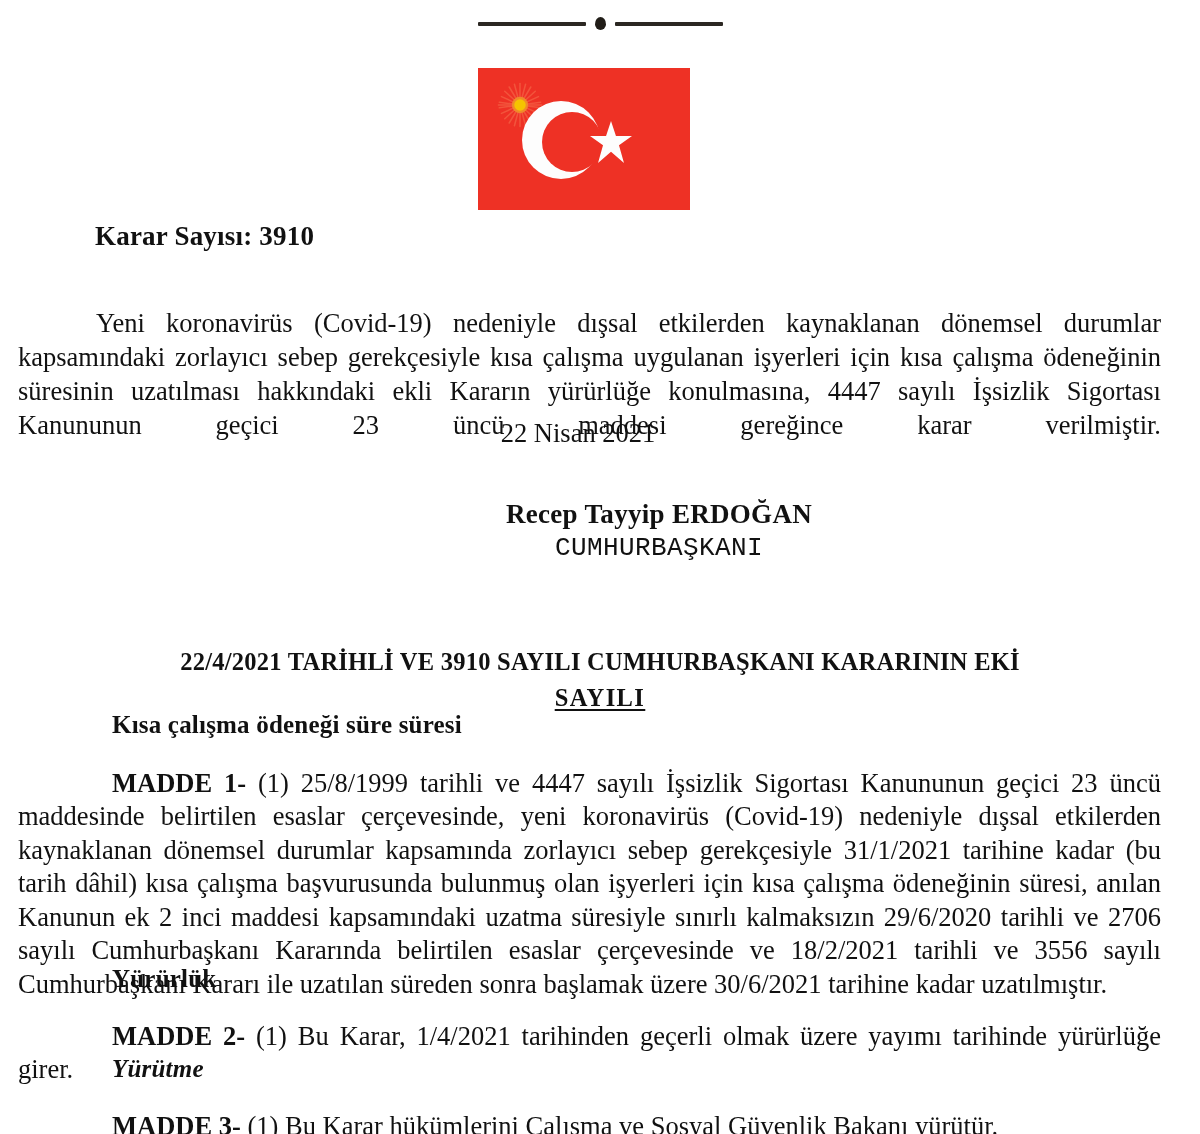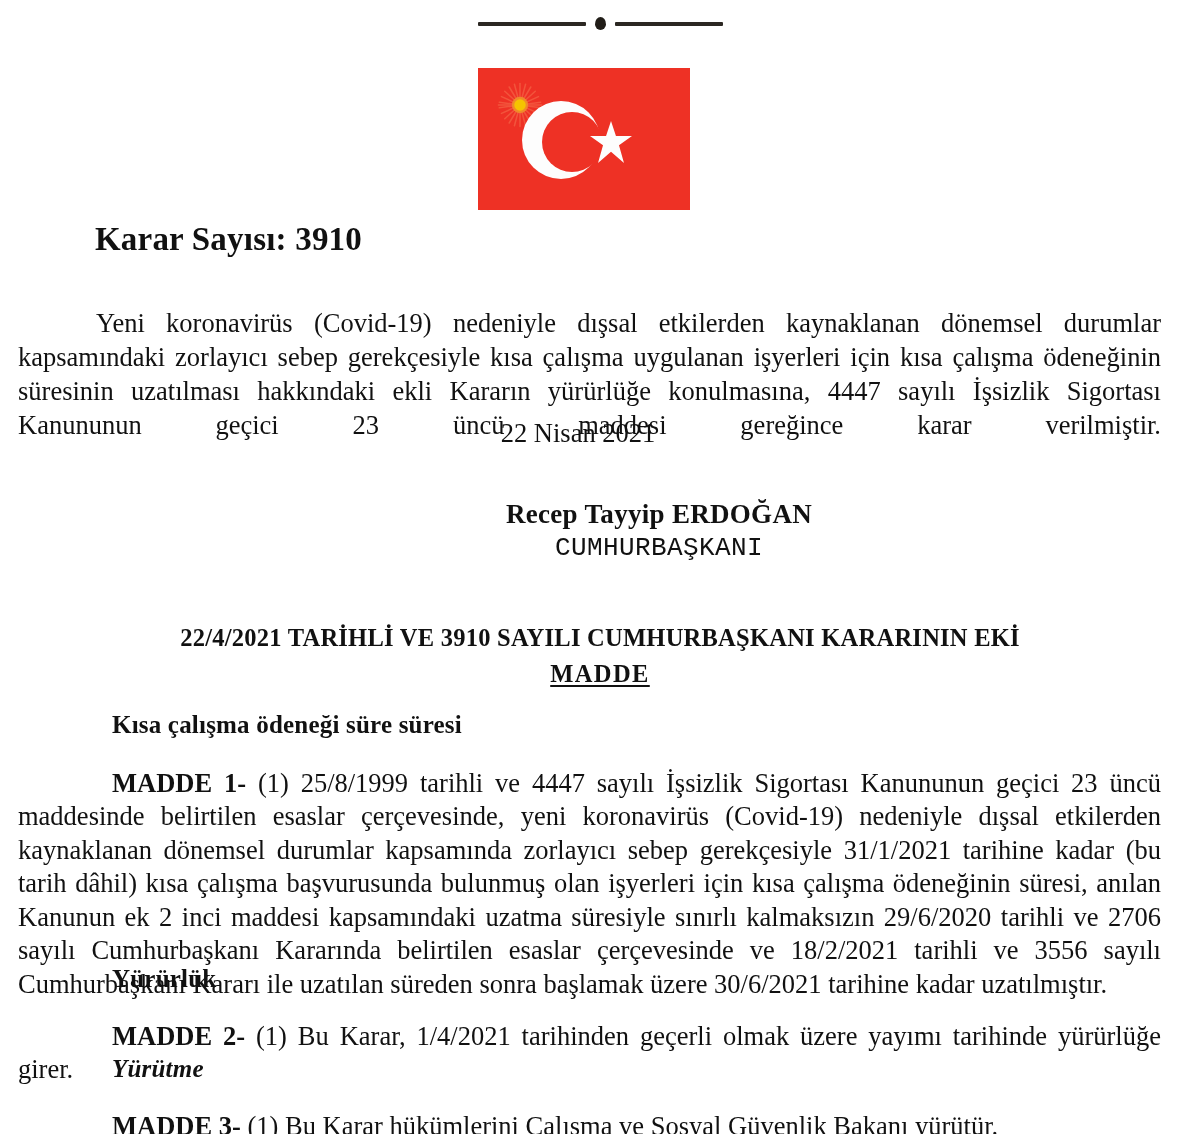--- a/index.html
+++ b/index.html
@@ -85,21 +85,21 @@
     top: 13px;
     width: 48px;
     height: 48px;
   }
 
   
   .karar-sayisi {
     position: absolute;
     left: 95px;
     top: 221px;
-    font-size: 33px;
+    font-size: 27px;
     font-weight: bold;
     letter-spacing: 0.2px;
     white-space: nowrap;
   }
 
   .intro {
     position: absolute;
     left: 18px;
     top: 258px;
     width: 1143px;
@@ -150,21 +150,21 @@
     position: absolute;
     left: 0;
     top: 620px;
     width: 1200px;
     text-align: center;
     font-size: 24.5px;
     font-weight: bold;
     letter-spacing: 0.25px;
     line-height: 36px;
   }
-  .annex-title .line1 { display: block; }
+  .annex-title .line1 { display: block; margin-top: 24px; }
   .annex-title .line2 {
     display: inline-block;
     text-decoration: underline;
     text-underline-offset: 3px;
     letter-spacing: 1.4px;
   }
 
   .article-heading {
     position: absolute;
     left: 112px;
@@ -243,21 +243,21 @@
 
 <div class="sign-date">22 Nisan 2021</div>
 
 <div class="signature">
   <div class="name">Recep Tayyip ERDOĞAN</div>
   <div class="title">CUMHURBAŞKANI</div>
 </div>
 
 <div class="annex-title">
   <span class="line1">22/4/2021 TARİHLİ VE 3910 SAYILI CUMHURBAŞKANI KARARININ EKİ</span>
-  <span class="line2">MADDE</span>
+  <span class="line2">SAYILI</span>
 </div>
 
 <div class="article-heading h-m1">Kısa çalışma ödeneği süre süresi</div>
 <p class="article-body b-m1">
   <span class="lead">MADDE 1-</span><span> (1) 25/8/1999 tarihli ve 4447 sayılı İşsizlik Sigortası Kanununun geçici 23 üncü maddesinde belirtilen esaslar çerçevesinde, yeni koronavirüs (Covid-19) nedeniyle dışsal etkilerden kaynaklanan dönemsel durumlar kapsamında zorlayıcı sebep gerekçesiyle 31/1/2021 tarihine kadar (bu tarih dâhil) kısa çalışma başvurusunda bulunmuş olan işyerleri için kısa çalışma ödeneğinin süresi, anılan Kanunun ek 2 inci maddesi kapsamındaki uzatma süresiyle sınırlı kalmaksızın 29/6/2020 tarihli ve 2706 sayılı Cumhurbaşkanı Kararında belirtilen esaslar çerçevesinde ve 18/2/2021 tarihli ve 3556 sayılı Cumhurbaşkanı Kararı ile uzatılan süreden sonra başlamak üzere 30/6/2021 tarihine kadar uzatılmıştır.</span>
 </p>
 
 <div class="article-heading h-m2">Yürürlük</div>
 <p class="article-body b-m2">
   <span class="lead">MADDE 2-</span><span> (1) Bu Karar, 1/4/2021 tarihinden geçerli olmak üzere yayımı tarihinde yürürlüğe girer.</span>

